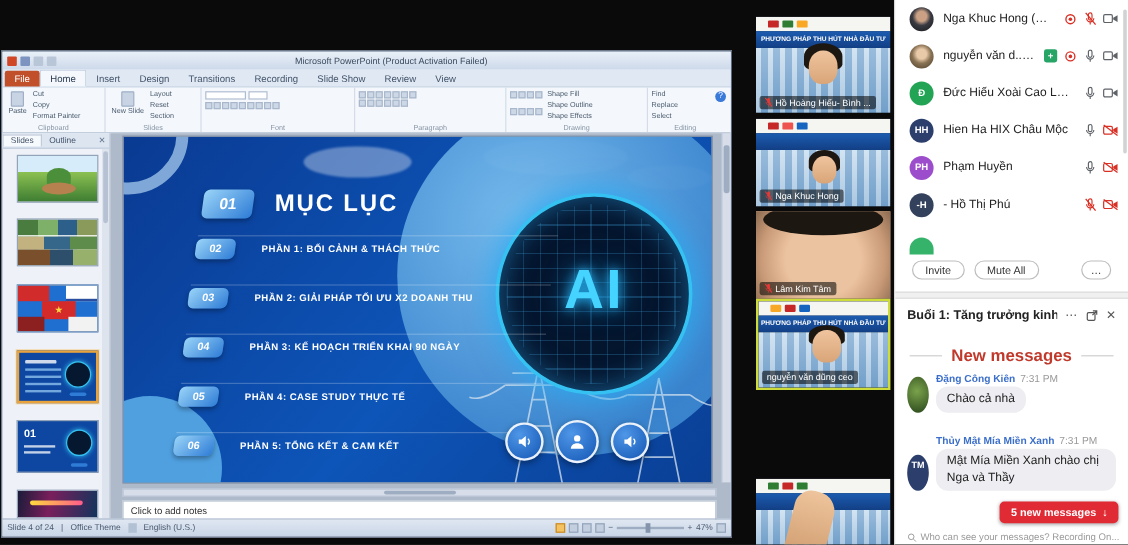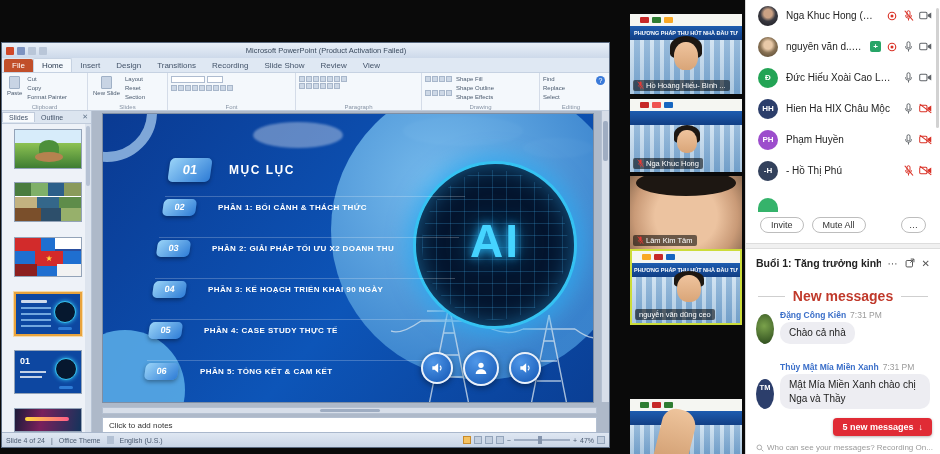--- a/index.html
+++ b/index.html
@@ -50,21 +50,21 @@
   .cloud { position:absolute; background:#fff; border-radius:50%; opacity:.35; filter:blur(1px); }
   .ai-wrap { position:absolute; left:310px; top:47px; width:164px; height:168px; border-radius:50%; background:#04152e; border:3px solid #35c2f2; box-shadow:0 0 20px 6px rgba(43,170,240,.75), inset 0 0 24px rgba(43,170,240,.5); overflow:hidden; }
   .circuit { position:absolute; inset:6px; background:
       repeating-linear-gradient(0deg, rgba(64,170,230,.25) 0 1px, transparent 1px 12px),
       repeating-linear-gradient(90deg, rgba(64,170,230,.22) 0 1px, transparent 1px 14px);
       border-radius:50%; }
   .ai-text { position:absolute; left:0; right:0; top:50px; text-align:center; font-size:46px; font-weight:bold; color:#45d4ff; text-shadow:0 0 10px #29b6f6, 0 0 22px #1d9fe0; letter-spacing:2px; }
   .slide-title-row { position:absolute; left:66px; top:44px; display:flex; align-items:center; gap:18px; }
   .numbadge { background:linear-gradient(135deg,#9ad4f8,#2e7cd6); color:#fff; font-weight:bold; border-radius:5px; transform:skewX(-8deg); text-align:center; box-shadow:0 2px 4px rgba(0,0,0,.35); }
   .numbadge.big { width:42px; height:24px; font-size:13px; line-height:24px; }
-  .slide-heading { color:#fff; font-weight:bold; font-size:12px; letter-spacing:1.5px; }
+  .slide-heading { color:#fff; font-weight:bold; font-size:20px; letter-spacing:1.5px; }
   .toc-item { position:absolute; display:flex; align-items:center; gap:22px; }
   .numbadge.small { width:33px; height:17px; font-size:9px; line-height:17px; }
   .toc-label { color:#fff; font-weight:bold; font-size:8px; letter-spacing:.4px; white-space:nowrap; }
   .toc-sep { position:absolute; height:1px; background:rgba(255,255,255,.22); width:300px; }
   .towers { position:absolute; left:288px; top:163px; opacity:.85; }
   .slide-btns { position:absolute; left:318px; top:236px; display:flex; gap:10px; align-items:center; }
   .round-btn { width:32px; height:32px; border-radius:50%; background:radial-gradient(circle at 35% 30%, #4f97e8, #1356b4); border:2px solid rgba(255,255,255,.9); display:flex; align-items:center; justify-content:center; box-shadow:0 2px 6px rgba(0,0,0,.4); }
   .round-btn.mid { width:36px; height:36px; }
   .vscroll { position:absolute; right:0; top:0; width:8px; bottom:30px; background:#d7dee9; border-left:1px solid #b4c0d1; }
   .vscroll i { display:block; margin:10px 1px; width:5px; height:40px; background:#9fadc2; border-radius:2px; }

